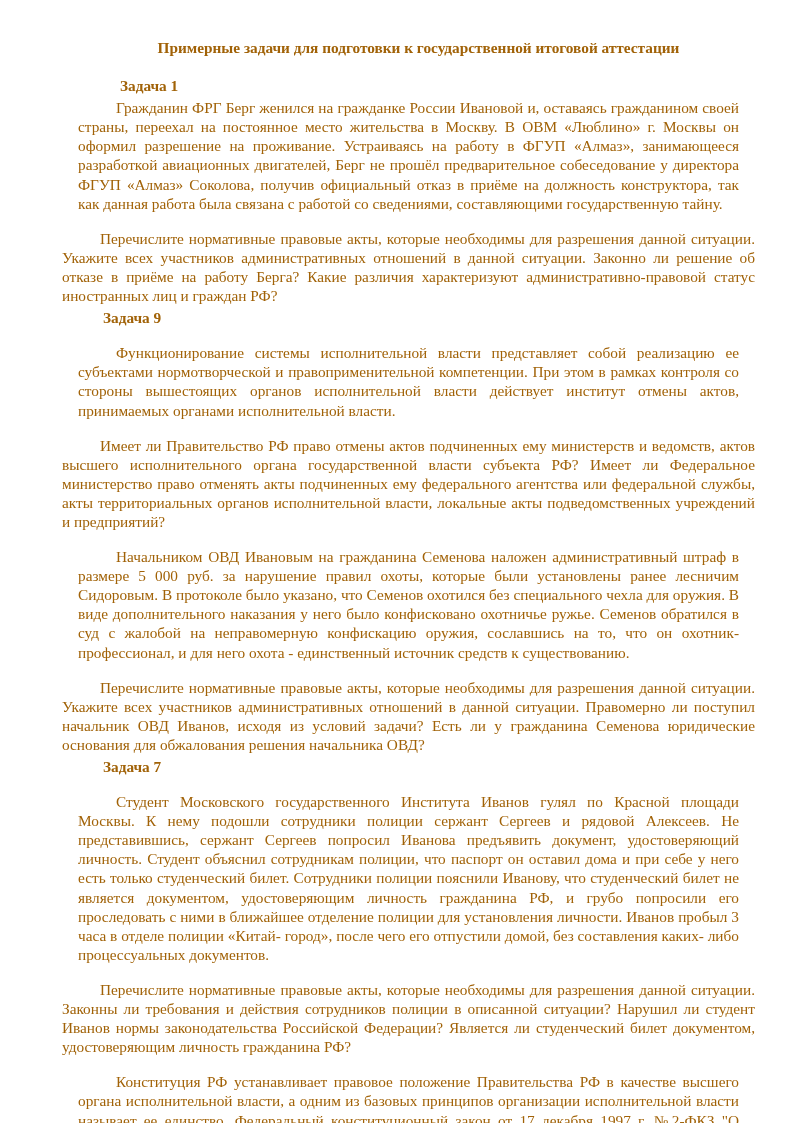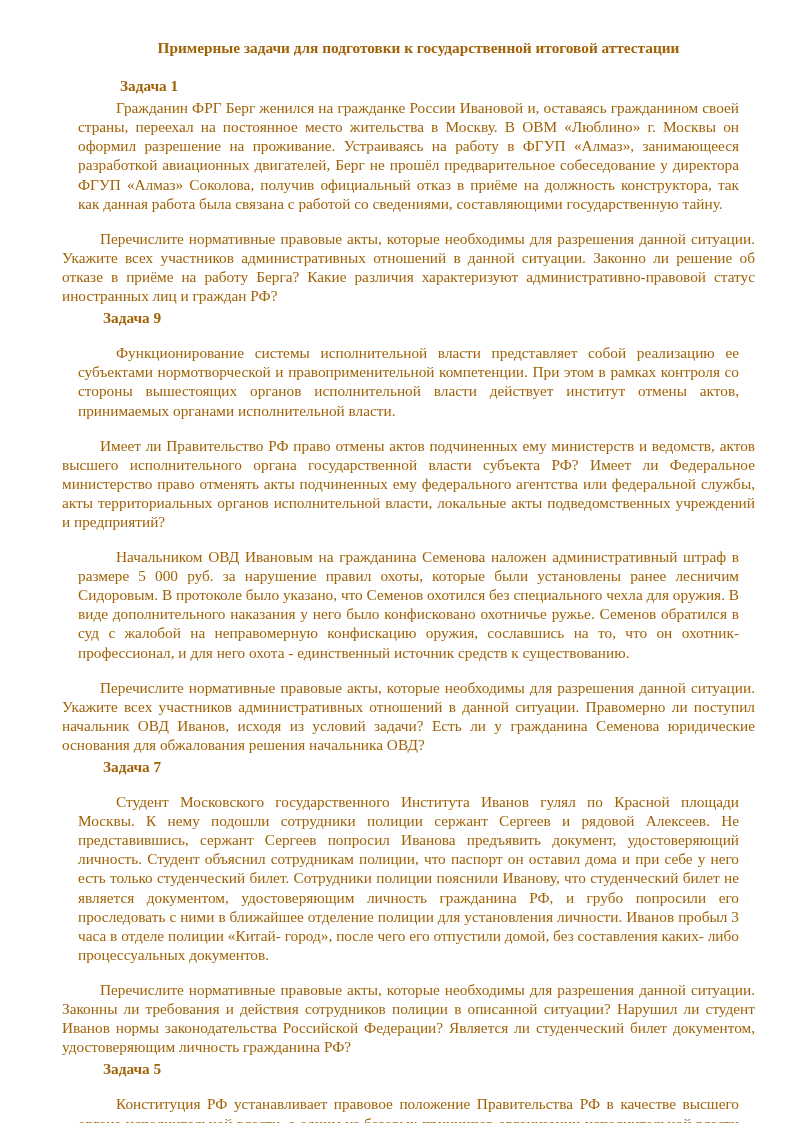--- a/index.html
+++ b/index.html
@@ -41,16 +41,15 @@
     <p class="question">Перечислите нормативные правовые акты, которые необходимы для разрешения данной ситуации. Укажите всех участников административных отношений в данной ситуации. Правомерно ли поступил начальник ОВД Иванов, исходя из условий задачи? Есть ли у гражданина Семенова юридические основания для обжалования решения начальника ОВД?</p>
   </div>
 
   <div>
     <p class="task-heading">Задача 7</p>
     <p class="para">Студент Московского государственного Института Иванов гулял по Красной площади Москвы. К нему подошли сотрудники полиции сержант Сергеев и рядовой Алексеев. Не представившись, сержант Сергеев попросил Иванова предъявить документ, удостоверяющий личность. Студент объяснил сотрудникам полиции, что паспорт он оставил дома и при себе у него есть только студенческий билет. Сотрудники полиции пояснили Иванову, что студенческий билет не является документом, удостоверяющим личность гражданина РФ, и грубо попросили его проследовать с ними в ближайшее отделение полиции для установления личности. Иванов пробыл 3 часа в отделе полиции «Китай- город», после чего его отпустили домой, без составления каких- либо процессуальных документов.</p>
     <p class="question">Перечислите нормативные правовые акты, которые необходимы для разрешения данной ситуации. Законны ли требования и действия сотрудников полиции в описанной ситуации? Нарушил ли студент Иванов нормы законодательства Российской Федерации? Является ли студенческий билет документом, удостоверяющим личность гражданина РФ?</p>
   </div>
 
   <div>
-    <p class="task-heading">Задача 5</p>
     <p class="para">Конституция РФ устанавливает правовое положение Правительства РФ в качестве высшего органа исполнительной власти, а одним из базовых принципов организации исполнительной власти называет ее единство. Федеральный конституционный закон от 17 декабря 1997 г. №2-ФКЗ "О Правительстве Российской Федерации» предусматривает возможность осуществления руководства федеральными органами исполнительной власти непосредственно Президентом РФ, что находит отражение в Структуре федеральных органов исполнительной власти. Утвержденная Указом Президента РФ Структура федеральных органов исполнительной власти позволяет разграничить федеральные органы исполнительной власти на две группы: подчиненные Президенту РФ и</p>
   </div>
 </div>
 
 </body></html>

